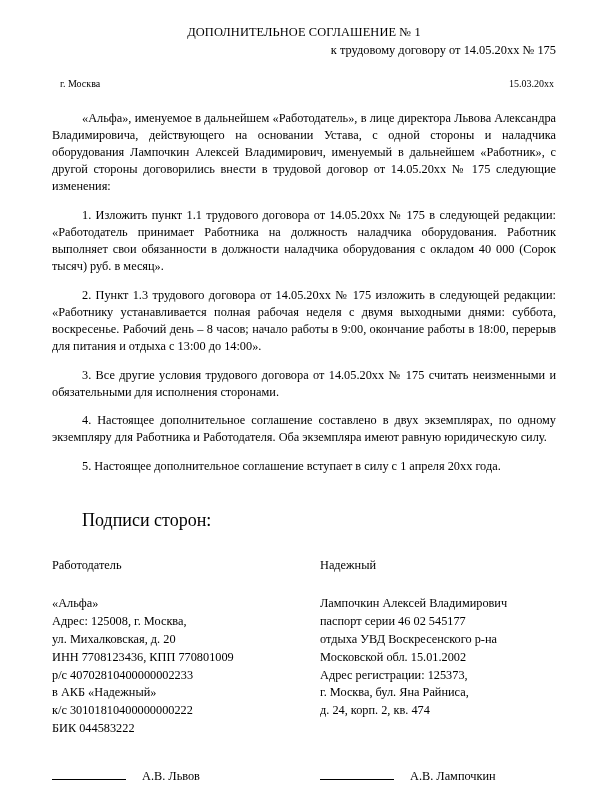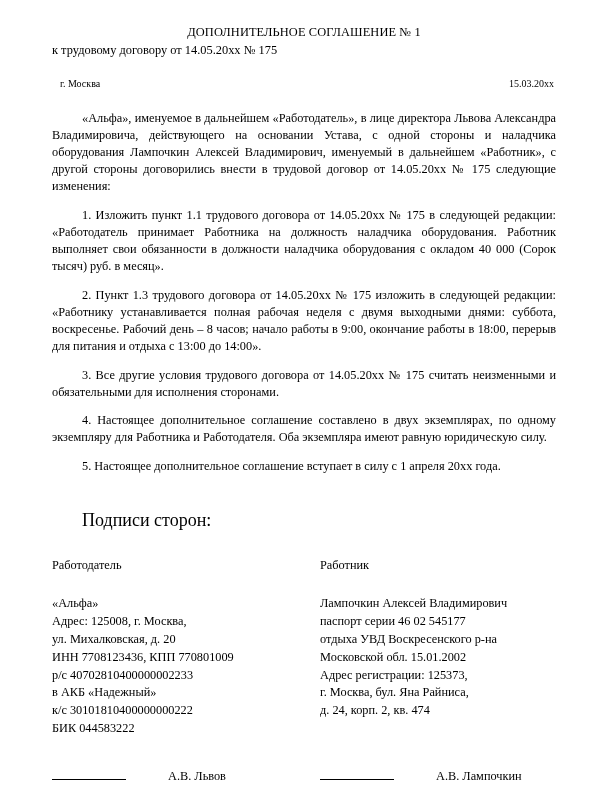--- a/index.html
+++ b/index.html
@@ -26,21 +26,21 @@
   .inner {
     padding: 24px 46px 0 52px;
     box-sizing: border-box;
   }
   .doc-title {
     text-align: center;
     font-size: 12.4px;
     letter-spacing: 0.1px;
   }
   .doc-subtitle {
-    text-align: left;
+    text-align: right;
     font-size: 12.4px;
     margin-top: 2px;
   }
   .meta-row {
     display: flex;
     justify-content: space-between;
     align-items: baseline;
     margin-top: 18px;
     font-size: 10px;
   }
@@ -83,21 +83,20 @@
     line-height: 1.45;
     white-space: nowrap;
   }
   .sign-row {
     display: flex;
     margin-top: 30px;
   }
   .sign-cell {
     display: flex;
     align-items: baseline;
-    gap: 26px;
   }
   .sign-cell.left { width: 268px; }
   .sign-line {
     display: inline-block;
     width: 74px;
     border-bottom: 1px solid #000;
     height: 10px;
     margin-right: 16px;
   }
   .sign-name { font-size: 12.3px; }
@@ -132,21 +131,21 @@
         <div class="addr-line">«Альфа»</div>
         <div class="addr-line">Адрес: 125008, г. Москва,</div>
         <div class="addr-line">ул. Михалковская, д. 20</div>
         <div class="addr-line">ИНН 7708123436, КПП 770801009</div>
         <div class="addr-line">р/с 40702810400000002233</div>
         <div class="addr-line">в АКБ «Надежный»</div>
         <div class="addr-line">к/с 30101810400000000222</div>
         <div class="addr-line">БИК 044583222</div>
       </div>
       <div class="col-right">
-        <div class="col-head">Работник</div>
+        <div class="col-head">Надежный</div>
         <div class="addr-line">Лампочкин Алексей Владимирович</div>
         <div class="addr-line">паспорт серии 46 02 545177</div>
         <div class="addr-line">отдыха УВД Воскресенского р-на</div>
         <div class="addr-line">Московской обл. 15.01.2002</div>
         <div class="addr-line">Адрес регистрации: 125373,</div>
         <div class="addr-line">г. Москва, бул. Яна Райниса,</div>
         <div class="addr-line">д. 24, корп. 2, кв. 474</div>
       </div>
     </div>
 

